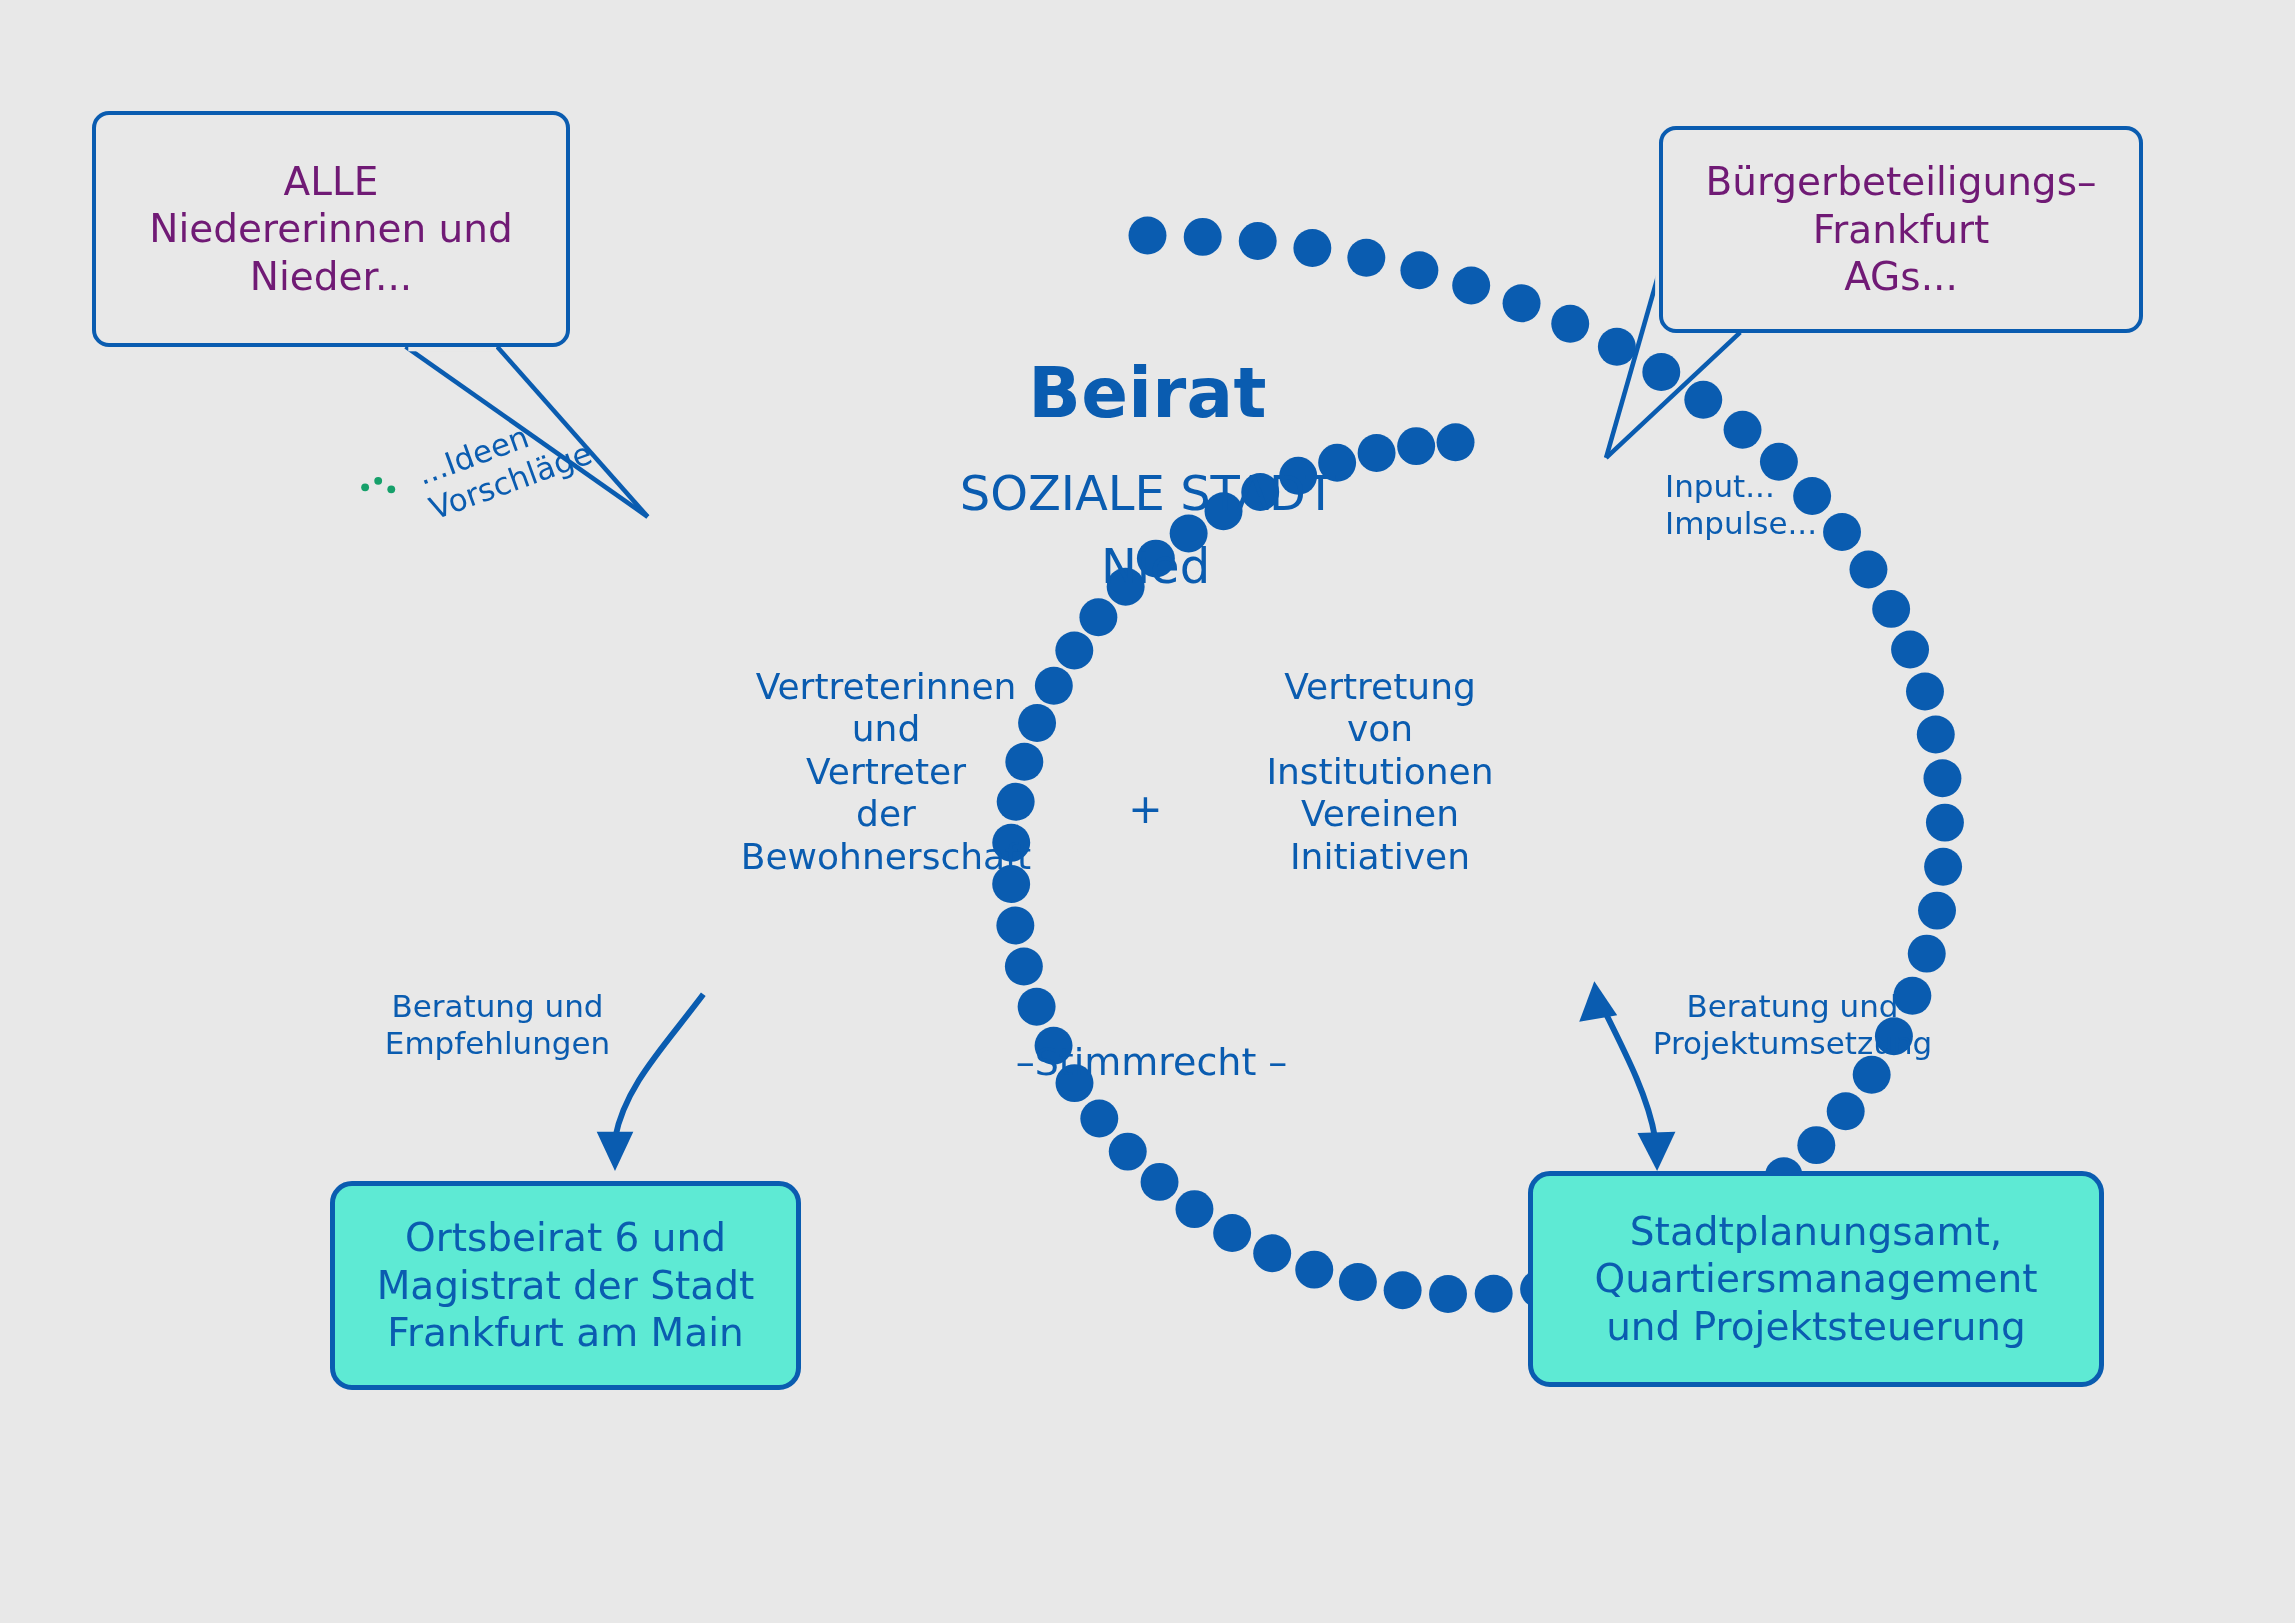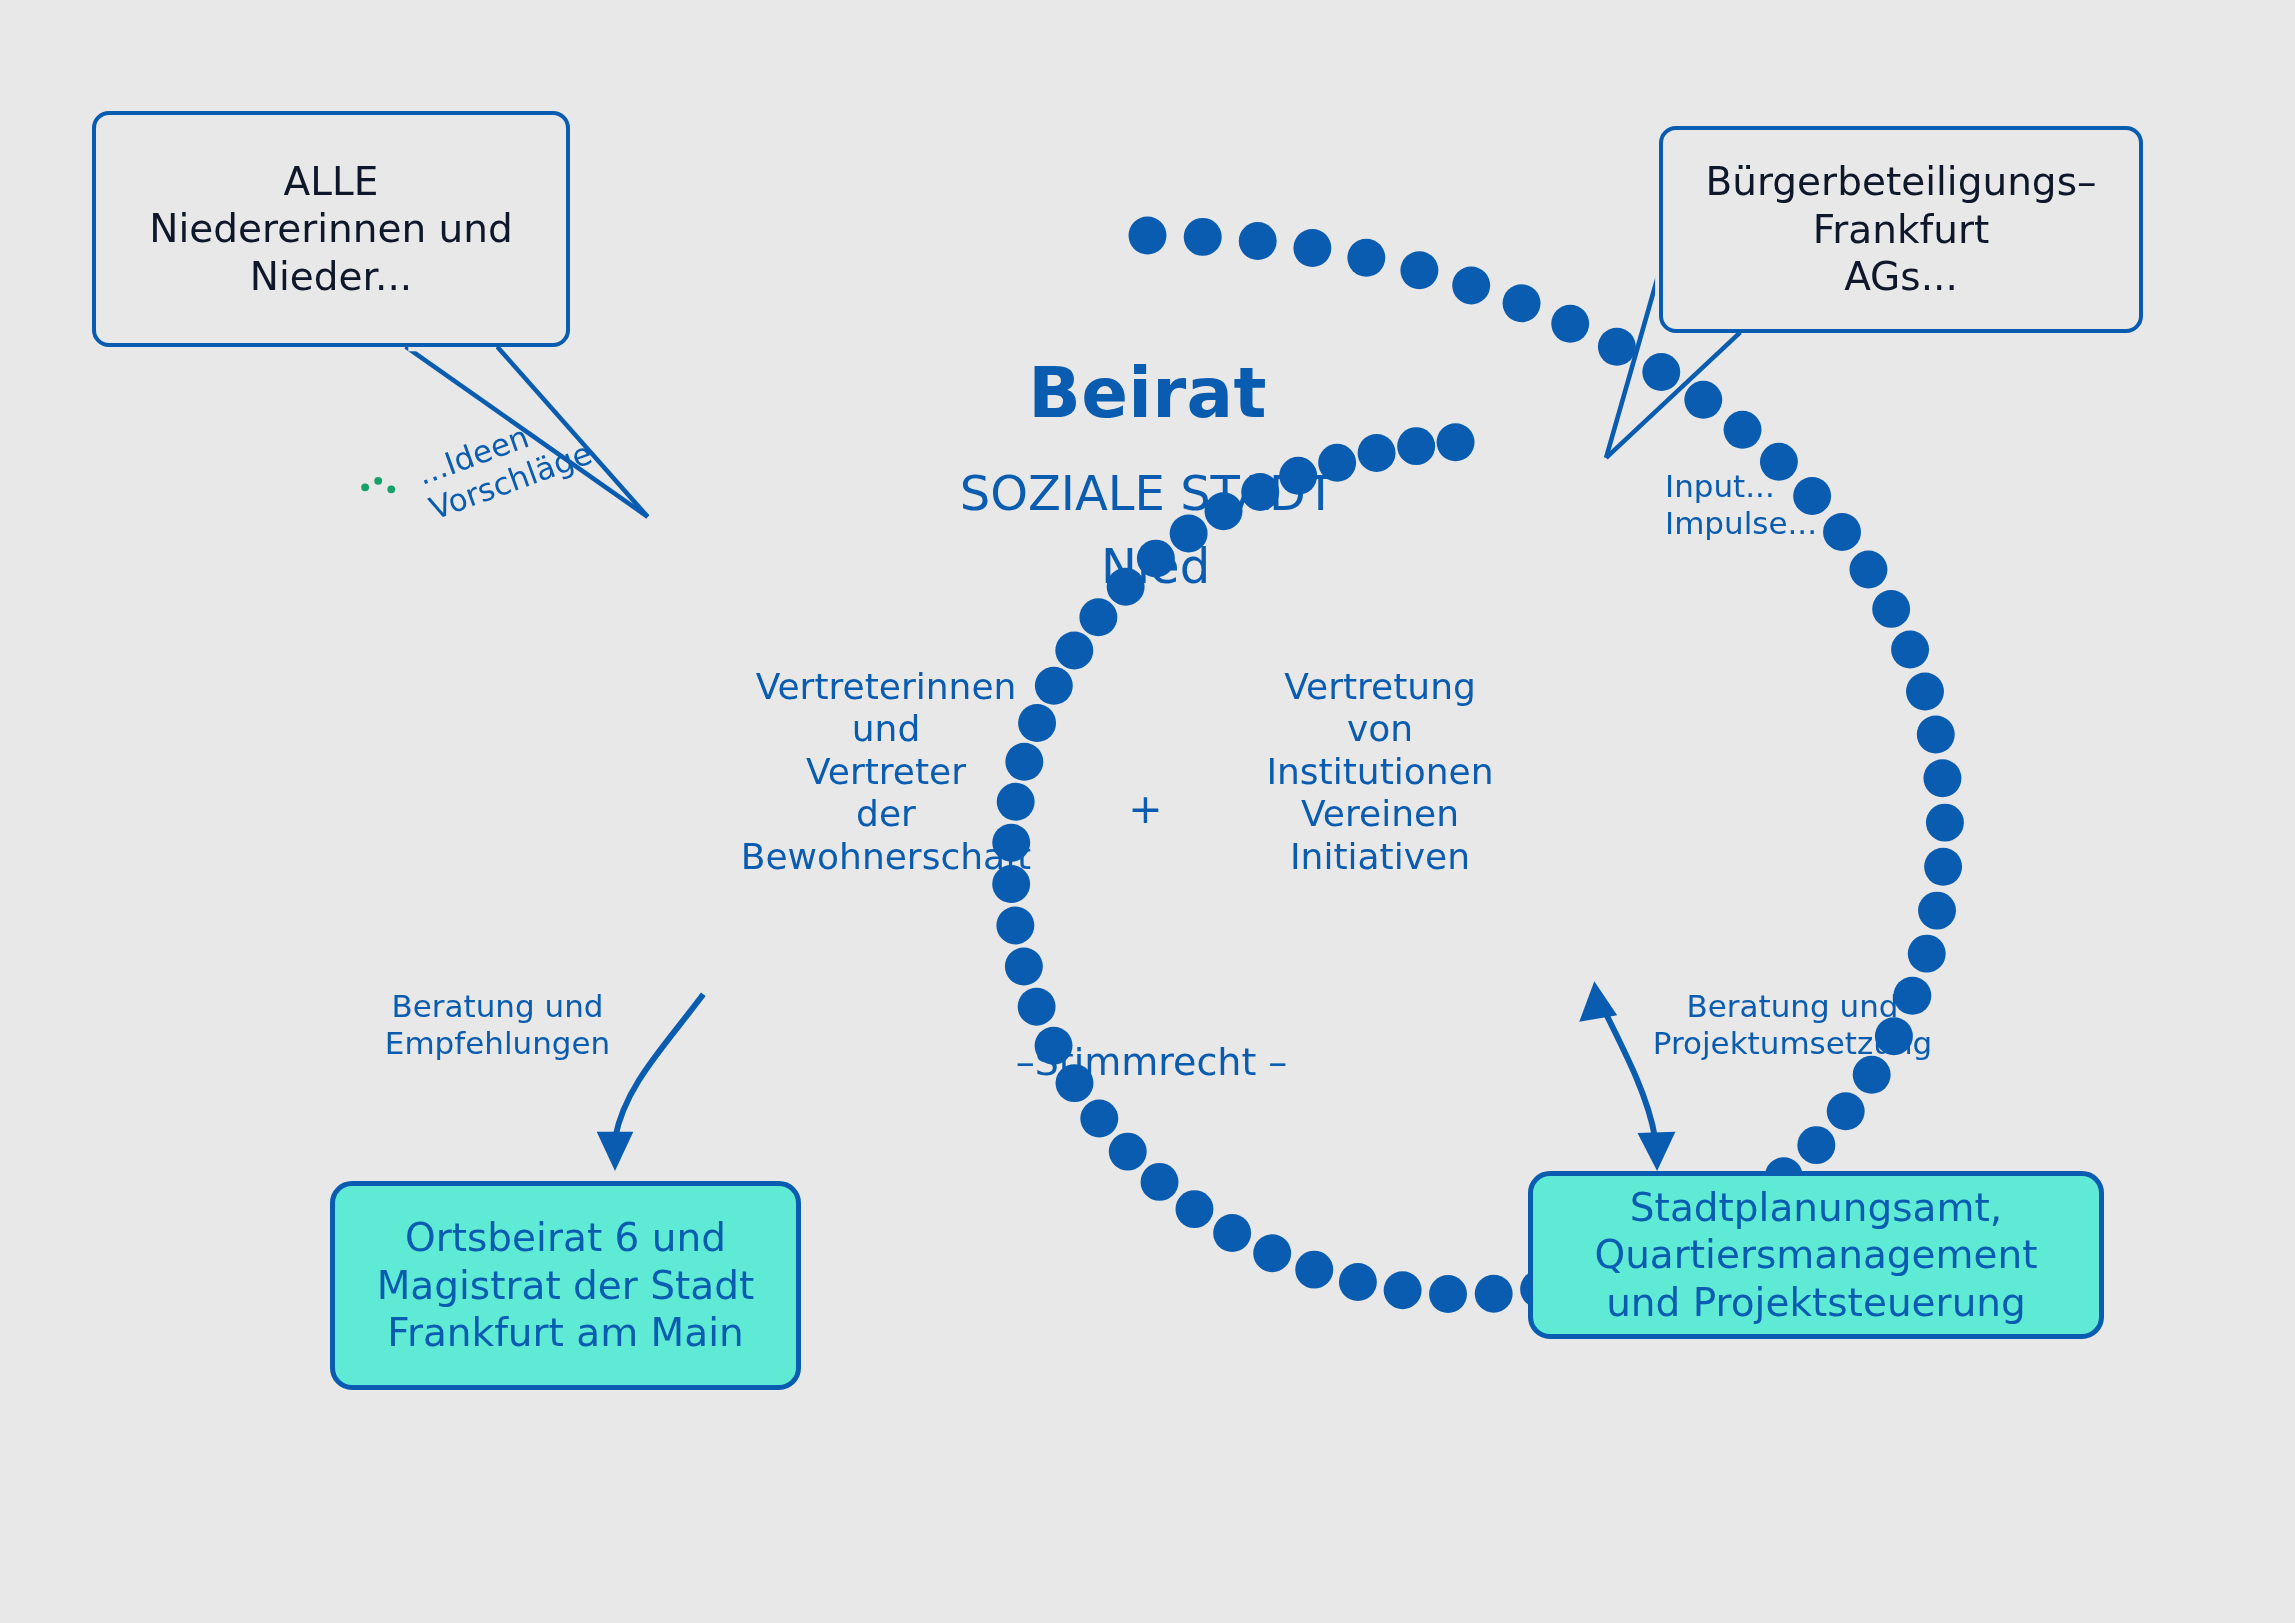--- a/index.html
+++ b/index.html
@@ -32,21 +32,21 @@
     text-align: center;
     line-height: 1.18;
     white-space: pre-line;
   }
   
   .bubble {
     position: absolute;
     border: 4.6px solid #0A5CB0;
     border-radius: 17px;
     background: #e8e8e8;
-    color: #0f172a;
+    color: #701a75;
     display: flex;
     align-items: center;
     justify-content: center;
     text-align: center;
     line-height: 1.22;
     white-space: pre-line;
     box-sizing: border-box;
   }
   
   .rbox {
@@ -70,21 +70,21 @@
   }
   #bubble-buerger {
     left: 1659px; top: 126px; width: 484px; height: 207px;
     font-size: 39px;
   }
   #box-ortsbeirat {
     left: 330px; top: 1181px; width: 471px; height: 209px;
     font-size: 39px;
   }
   #box-stadtplanung {
-    left: 1528px; top: 1171px; width: 576px; height: 168px;
+    left: 1528px; top: 1171px; width: 576px; height: 216px;
     font-size: 39px;
   }
 
   #title-beirat {
     left: 853px; top: 353px; width: 589px;
     font-size: 69px;
     font-weight: bold;
     letter-spacing: 0.3px;
   }
   #title-soziale {

